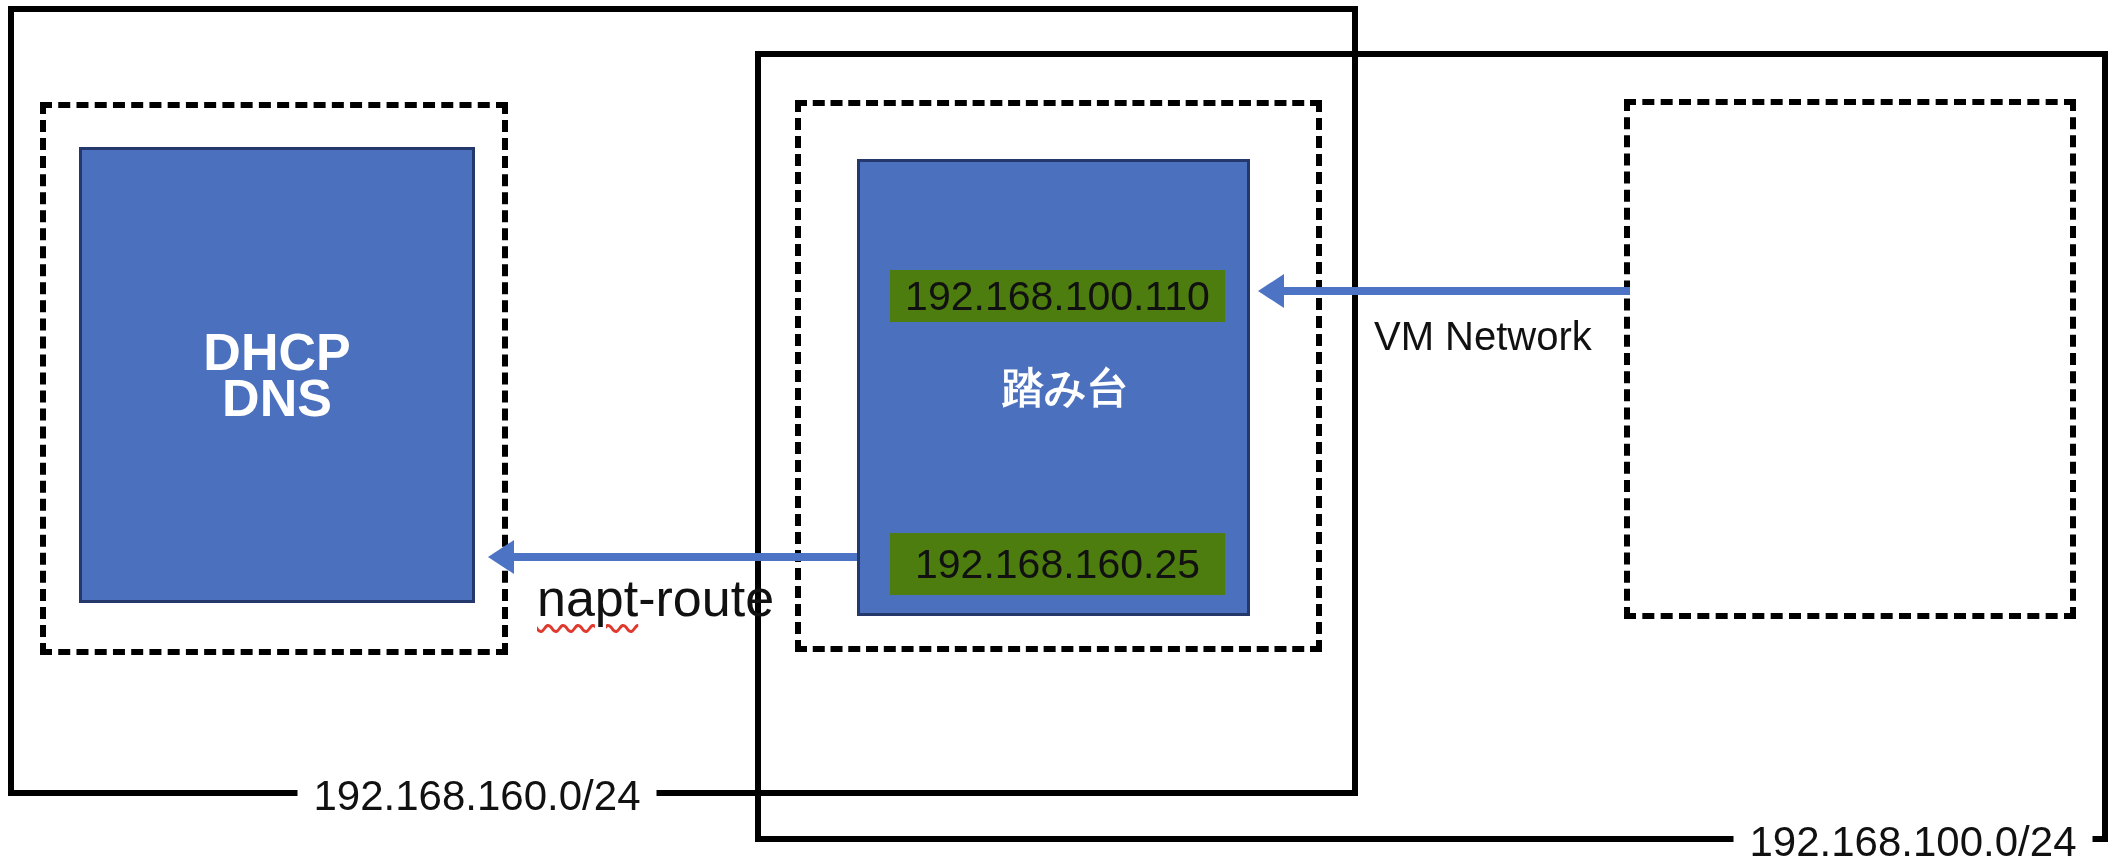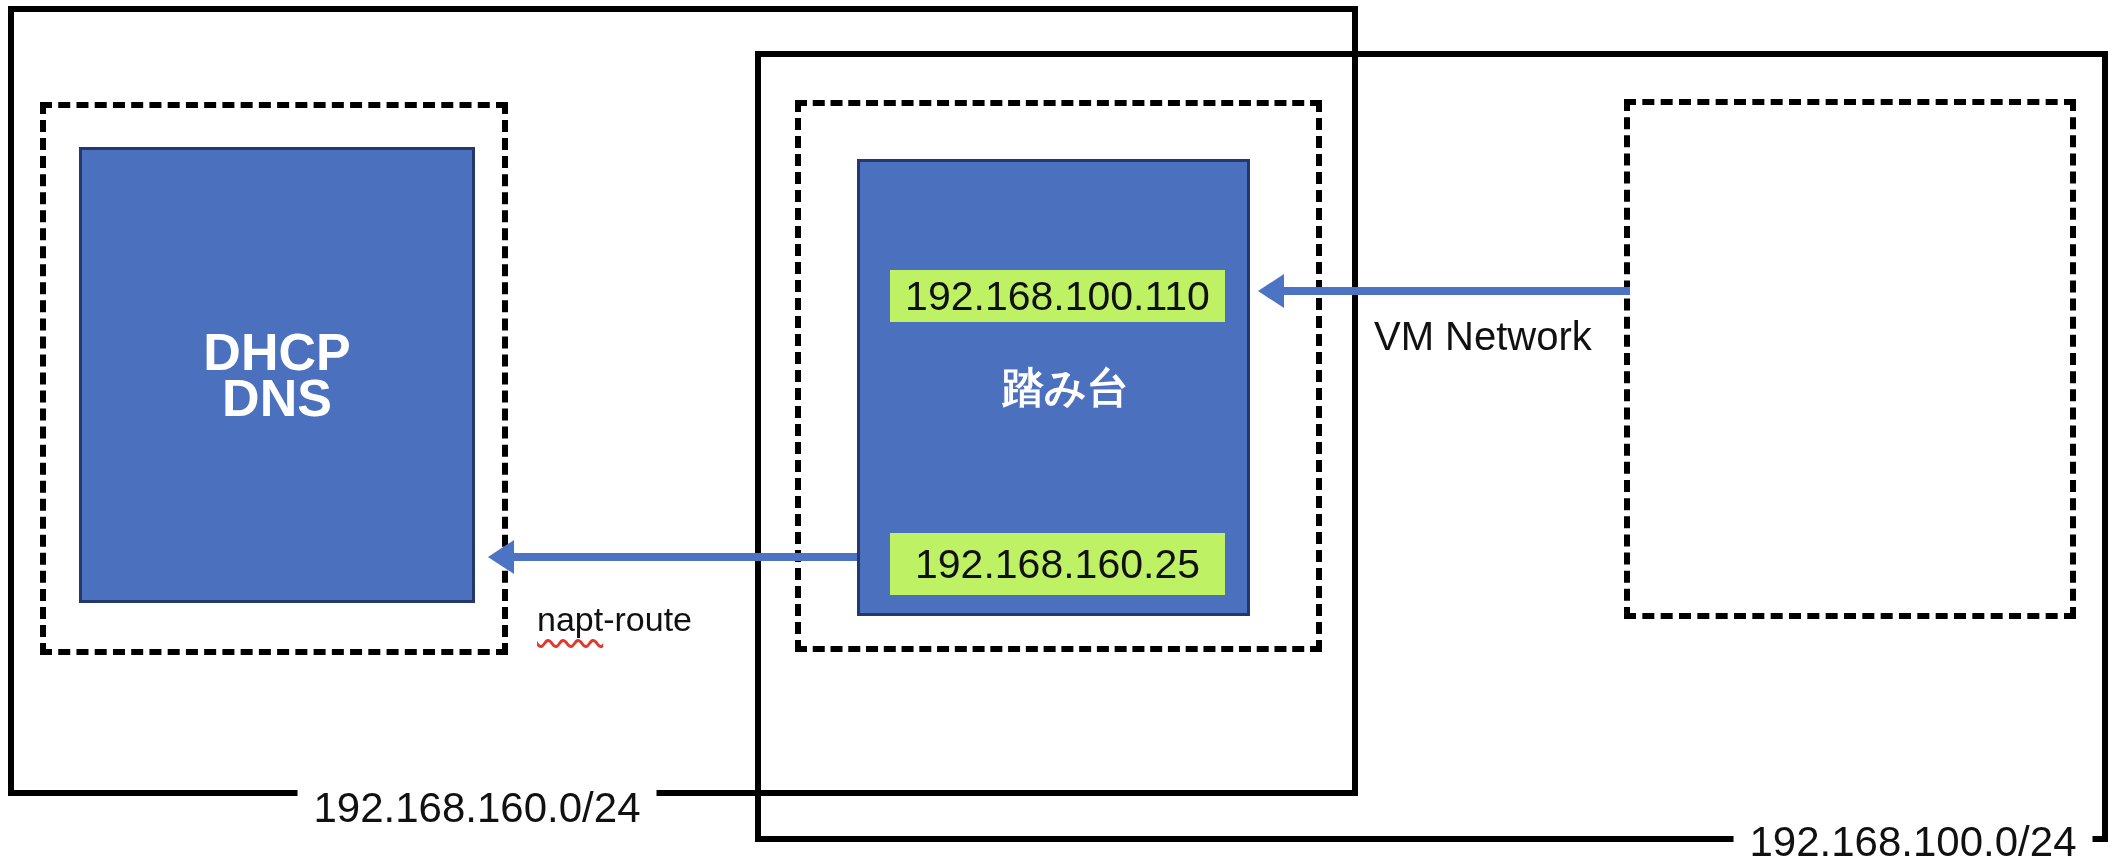--- a/index.html
+++ b/index.html
@@ -59,21 +59,21 @@
     font-size: 52px;
     line-height: 46px;
     text-align: center;
   }
   .node-name.cjk { font-size: 42px; padding-left: 24px; }
 
   
   .ip-label {
     position: absolute;
     width: 335px;
-    background: #bef264;
+    background: #4d7c0f;
     color: #111111;
     font-size: 41px;
     display: flex;
     align-items: center;
     justify-content: center;
     white-space: nowrap;
   }
 
   
   .node-vm {
@@ -116,42 +116,42 @@
 
   
   .link-label {
     position: absolute;
     color: #111111;
     font-weight: normal;
     font-size: 40px;
     white-space: nowrap;
   }
   .label-vm-network { left: 1374px; top: 314px; }
-  .label-napt       { left: 537px;  top: 600px; font-size: 34px; }
+  .label-napt       { left: 537px;  top: 568px; font-size: 52px; }
   .misspelled {
     text-decoration-line: underline;
     text-decoration-style: wavy;
     text-decoration-color: #e03a2f;
     text-decoration-thickness: 3px;
     text-underline-offset: 8px;
   }
 
   
   .cidr-label {
     position: absolute;
     transform: translateX(-50%);
     background: #ffffff;
     color: #111111;
     font-size: 42px;
     line-height: 52px;
     height: 52px;
     padding: 0 16px;
     white-space: nowrap;
   }
-  .cidr-160 { left: 477px;  top: 770px; margin-top: 12px; }
+  .cidr-160 { left: 477px;  top: 770px; }
   .cidr-100 { left: 1913px; top: 816px; }
 </style>
 </head>
 <body>
 
 <div class="canvas">
 
   <div class="net-outline net160-outline"></div>
   <div class="net-outline net100-outline"></div>
 

